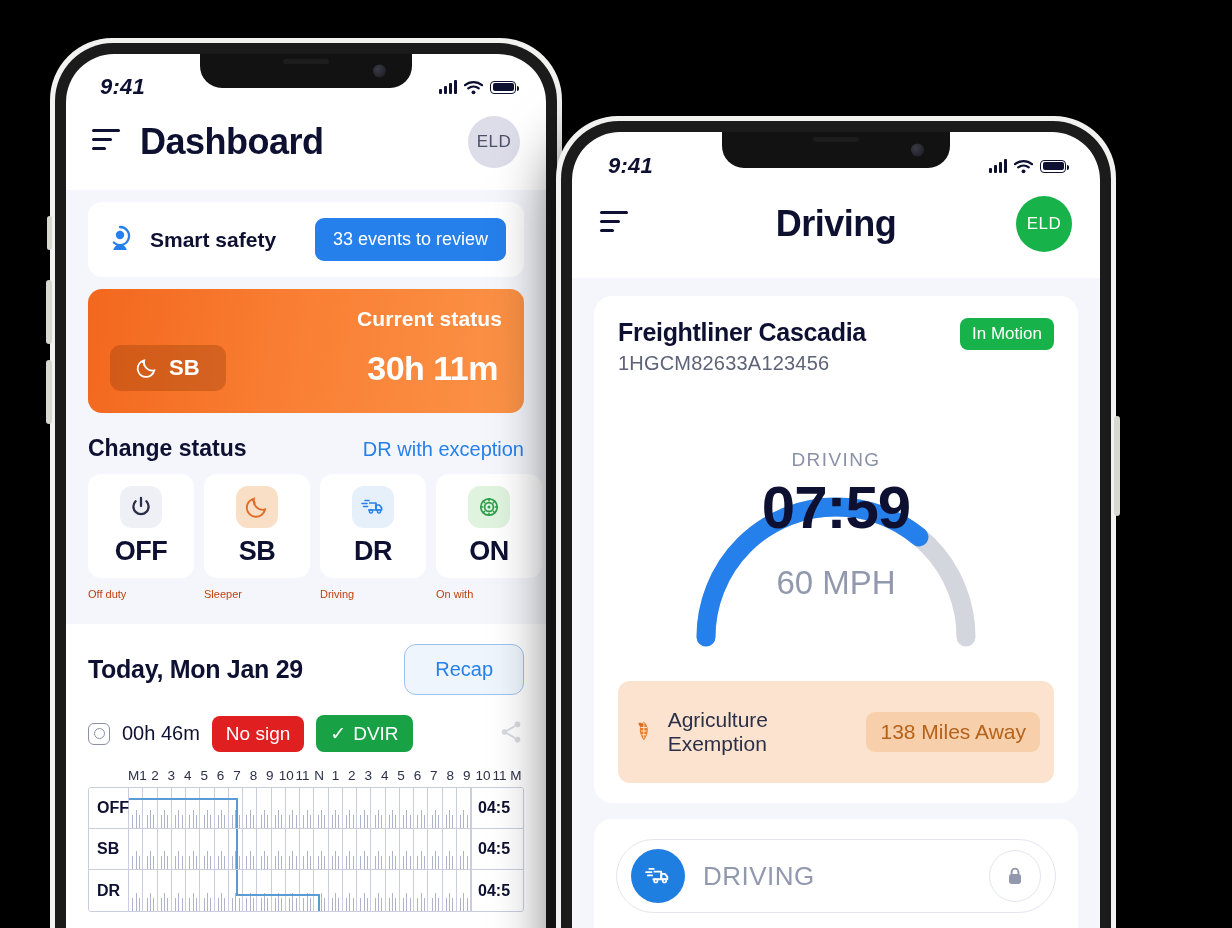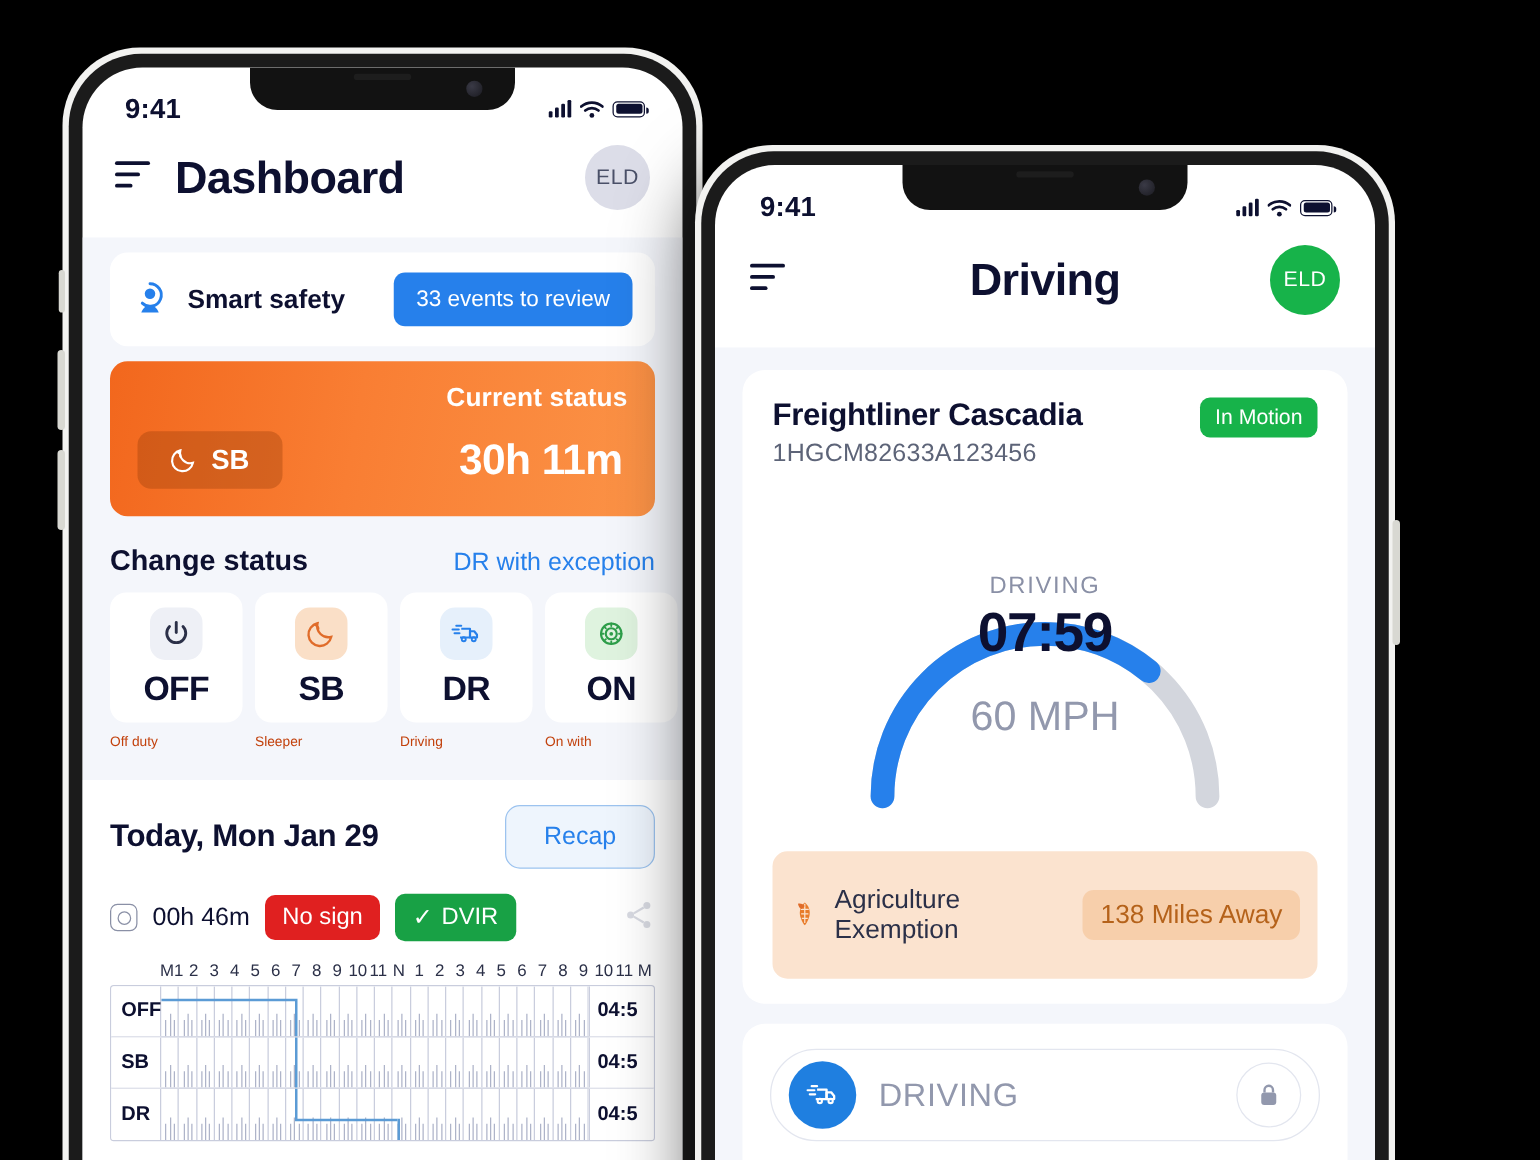--- a/index.html
+++ b/index.html
@@ -59,20 +59,21 @@
   .notch .spk {
     position: absolute; left: 50%; transform: translateX(-50%);
     top: 5px; width: 46px; height: 5px; border-radius: 3px; background: #1d1d1d;
   }
 
   
   .statusbar {
     position: relative; display: flex; align-items: center;
     justify-content: space-between; padding: 16px 30px 6px 34px;
     height: 56px;
+    font-style: italic;
   }
   .sb-time { font-weight: 700; font-size: 22px; color: #0d1030; letter-spacing: .2px; }
   .sb-icons { display: flex; align-items: center; gap: 7px; }
   .bars { display: flex; align-items: flex-end; gap: 2px; height: 14px; }
   .bars i { display: block; width: 3px; background: #0d1030; border-radius: 1px; }
   .bars i:nth-child(1){height:5px;} .bars i:nth-child(2){height:8px;}
   .bars i:nth-child(3){height:11px;} .bars i:nth-child(4){height:14px;}
   .batt {
     width: 26px; height: 13px; border: 1.6px solid #0d1030; border-radius: 4px;
     position: relative; padding: 1.5px;
@@ -186,21 +187,21 @@
   .veh-card { background:#fff; border-radius:18px; margin: 14px 22px; padding: 22px 24px 20px 24px;}
   .veh-head { display:flex; align-items:flex-start; justify-content:space-between; }
   .veh-name { font-size: 25px; font-weight:700; color:#0d1030; letter-spacing:-.3px;}
   .veh-vin { font-size: 20px; color:#5d6478; margin-top:5px; letter-spacing:.2px;}
   .badge-green { background:#17b34a; color:#fff; font-size:17px; border-radius:8px;
                  padding:6px 12px; white-space:nowrap;}
   .gauge-wrap { position:relative; width: 380px; height: 280px; margin: 10px auto 0 auto;}
   .gauge-center { position:absolute; inset:0; display:flex; flex-direction:column;
                   align-items:center; justify-content:center; }
   .g-label { font-size:19px; color:#8a90a6; letter-spacing:1.4px; }
-  .g-time { font-size:44px; font-weight:700; color:#0d1030; letter-spacing:-1px; margin-top:2px;}
+  .g-time { font-size:60px; font-weight:700; color:#0d1030; letter-spacing:-1px; margin-top:2px;}
   .g-speed { font-size:33px; color:#9298ad; margin-top:22px; }
   .agri {
     background:#fbe3cf; border-radius:12px; margin-top: 16px;
     display:flex; align-items:center; gap:12px; padding: 27px 14px;
   }
   .agri-text { font-size:21px; color:#2b3048; }
   .agri-pill { margin-left:auto; background:#f7cfab; color:#b5621a; font-size:21px;
                border-radius:9px; padding:8px 14px; white-space:nowrap;}
 
   .drv-card { background:#fff; border-radius:18px; margin: 16px 22px 0 22px; padding: 20px 22px 22px 22px;}

